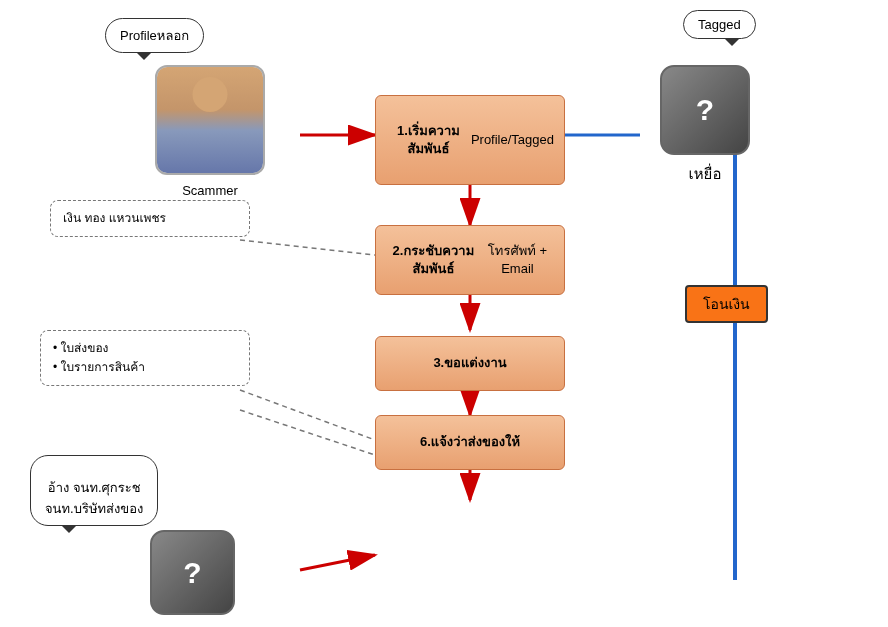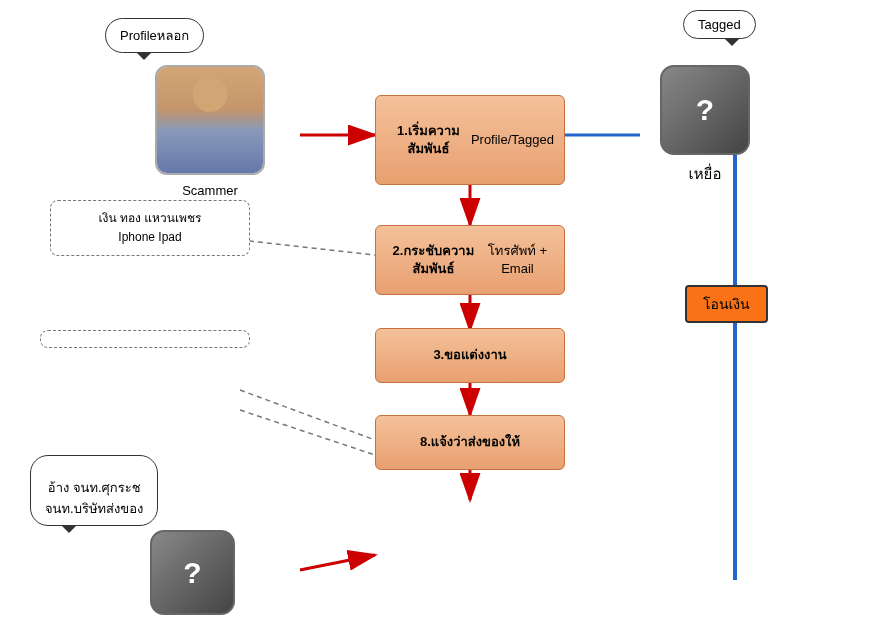--- a/index.html
+++ b/index.html
@@ -92,21 +92,20 @@
 
     
     .dashed-box {
       position: absolute;
       border: 1.5px dashed #777;
       border-radius: 8px;
       padding: 8px 12px;
       font-size: 12px;
       background: #fff;
       line-height: 1.6;
-      text-align: center;
     }
 
     
     .transfer-box {
       position: absolute;
       border: 2px solid #333;
       border-radius: 4px;
       padding: 6px 16px;
       font-size: 14px;
       background: #f97316;
@@ -219,38 +218,39 @@
   <div class="step-box" style="top:95px; left:375px; width:190px; height:90px;">
     <div style="font-weight:bold;">1.เริ่มความสัมพันธ์</div>
     <div>Profile/Tagged</div>
   </div>
 
   <div class="step-box" style="top:225px; left:375px; width:190px; height:70px;">
     <div style="font-weight:bold;">2.กระชับความสัมพันธ์</div>
     <div>โทรศัพท์ + Email</div>
   </div>
 
-  <div class="step-box" style="top:328px; left:375px; width:190px; height:55px;">
+  <div class="step-box" style="top:336px; left:375px; width:190px; height:55px;">
     <div style="font-weight:bold;">3.ขอแต่งงาน</div>
   </div>
 
   <div class="step-box" style="top:415px; left:375px; width:190px; height:55px;">
-    <div style="font-weight:bold;">8.แจ้งว่าส่งของให้</div>
+    <div style="font-weight:bold;">6.แจ้งว่าส่งของให้</div>
   </div>
 
 
   <div class="dashed-box" style="top:200px; left:50px; width:200px;">
     <div style="font-size:12px;">
       <div>เงิน ทอง แหวนเพชร</div>
-      <div>Iphone  Ipad</div>
     </div>
   </div>
 
   <div class="dashed-box" style="top:330px; left:40px; width:210px;">
     <div style="font-size:12px;">
+      <div>• ใบส่งของ</div>
+      <div>• ใบรายการสินค้า</div>
     </div>
   </div>
 
   <div class="speech-bubble bubble-claim" style="top:455px; left:30px; white-space: pre-line; text-align:center;">
     <span>อ้าง จนท.ศุกระช
 จนท.บริษัทส่งของ</span>
   </div>
 
   <div class="question-icon" style="top:530px; left:150px; width:85px; height:85px;">
     ?

